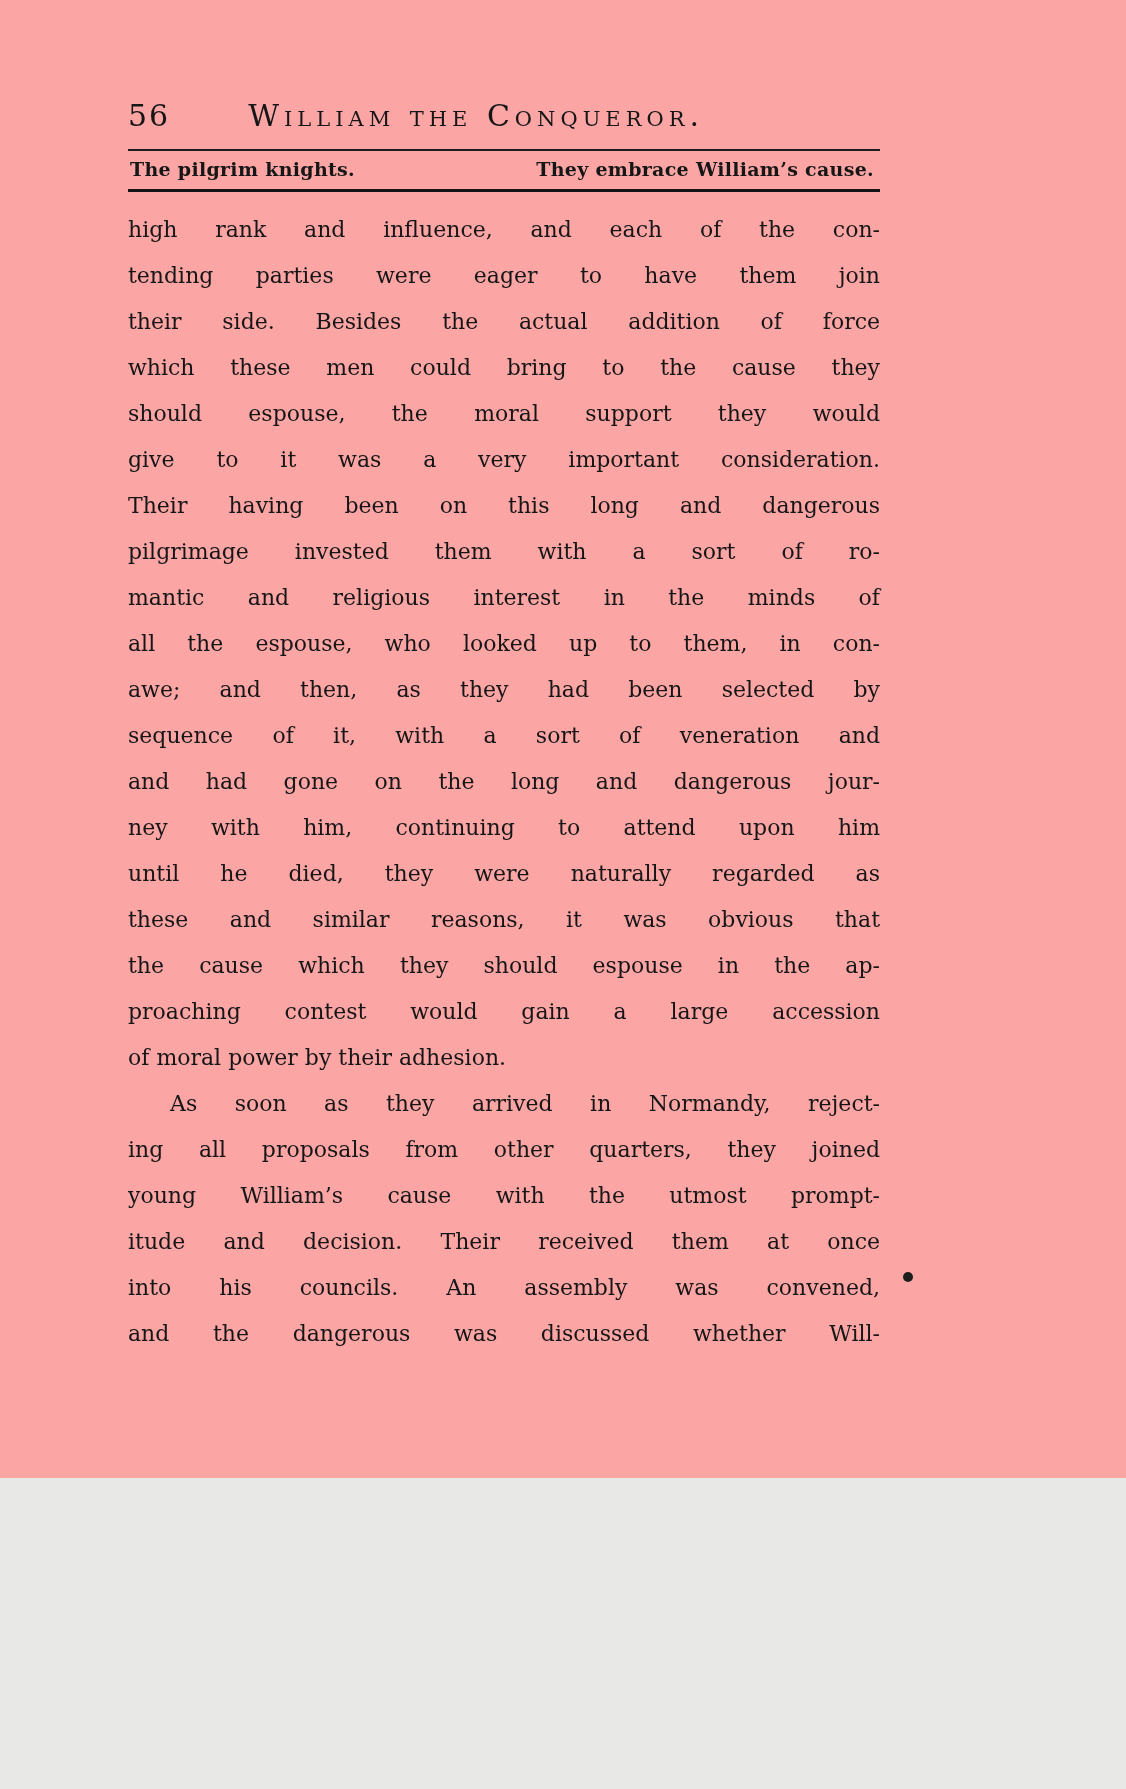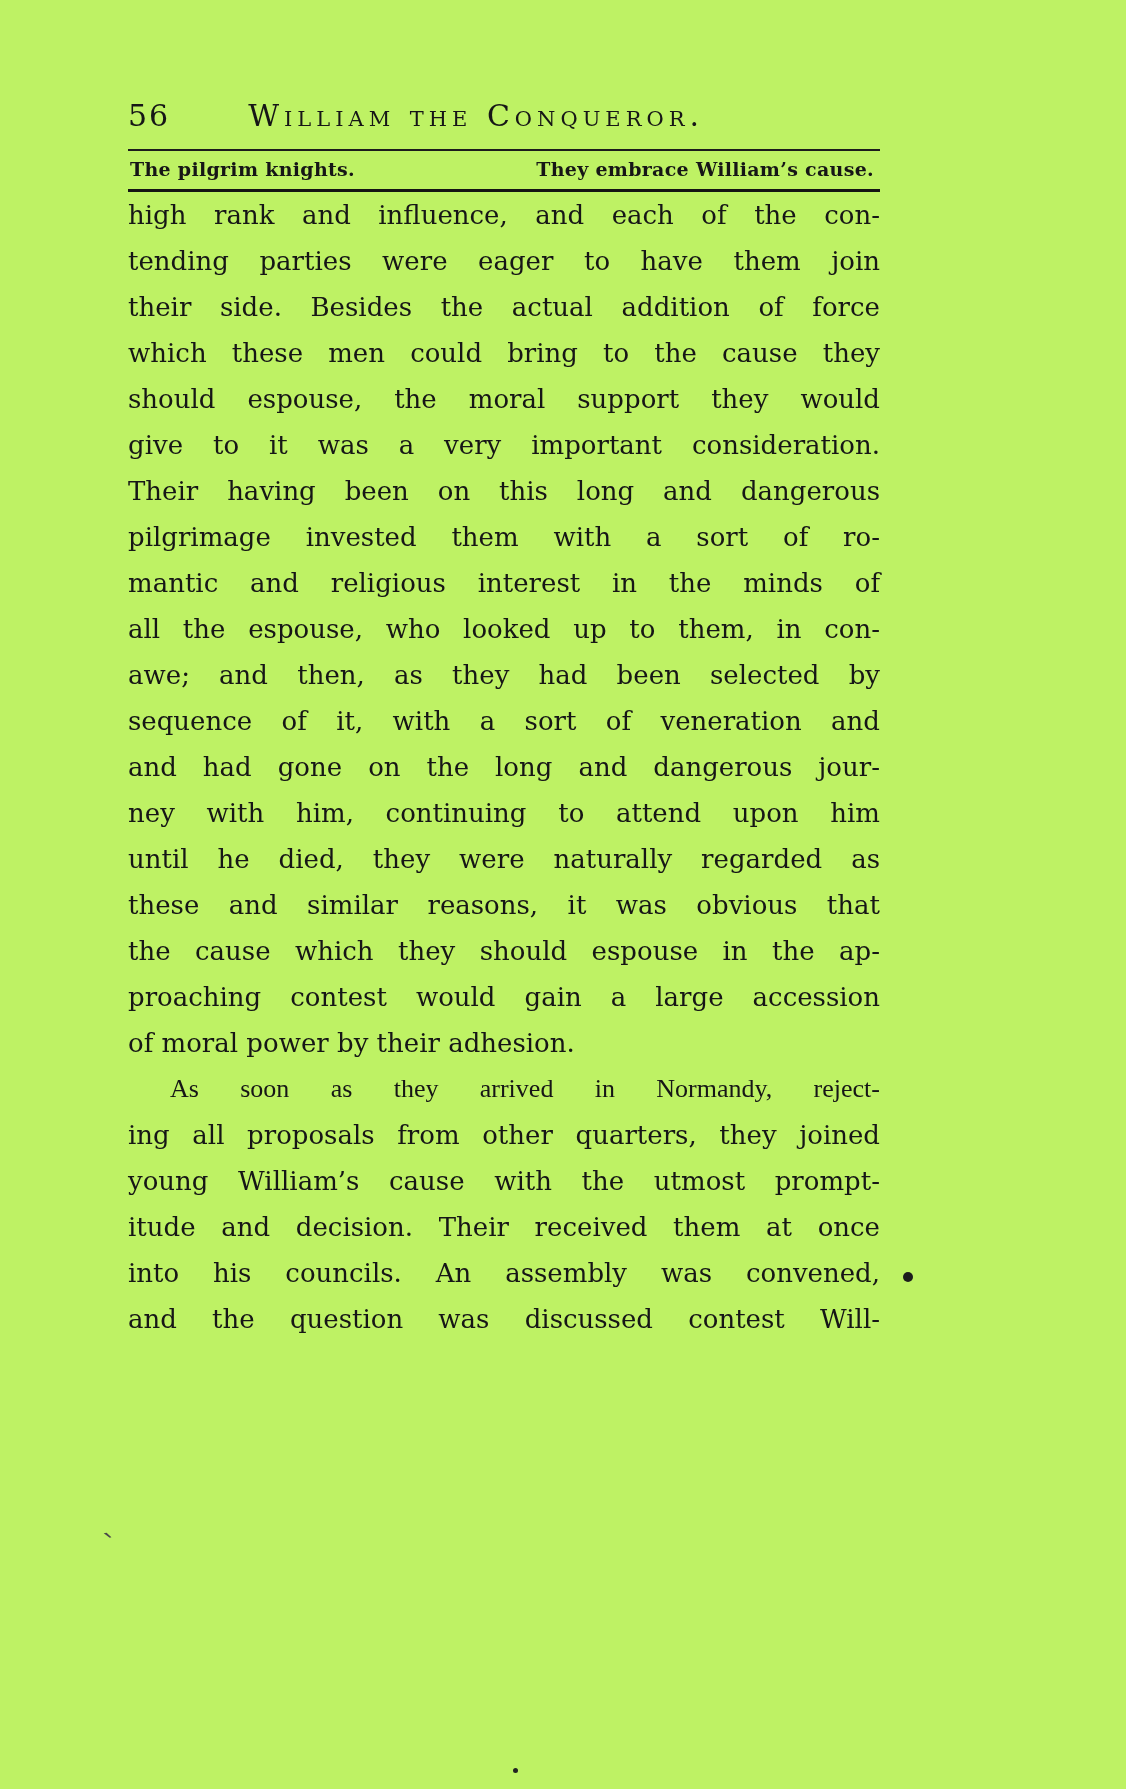--- a/index.html
+++ b/index.html
@@ -3,23 +3,23 @@
 <meta charset="utf-8">
 <style>
   html, body {
     margin: 0;
     padding: 0;
     background: #e8e8e6;
   }
   .page {
     position: relative;
     width: 1126px;
-    height: 1789px;
+    height: 1478px;
     margin: 0 auto;
-    background: #bef264;
+    background: #fca5a5;
     color: #161616;
     font-family: "DejaVu Serif", "Liberation Serif", serif;
     overflow: hidden;
     box-sizing: border-box;
   }
   .content {
     margin-left: 128px;
     width: 752px;
   }
   .page-header {
@@ -49,35 +49,35 @@
     padding: 7px 6px 9px 2px;
     font-size: 19px;
     font-weight: bold;
     letter-spacing: 0.3px;
     gap: 8px;
   }
   .running-head {
     white-space: nowrap;
   }
   .body-text {
-    font-size: 26px;
+    margin-top: 15px;
+    font-size: 22px;
   }
   .line {
     line-height: 46px;
     height: 46px;
     text-align: left;
     white-space: normal;
   }
   .line.j {
     text-align: justify;
     text-align-last: justify;
   }
   .line.indent {
     text-indent: 42px;
-    font-family: Liberation Serif, serif;
   }
   .ink-dot {
     position: absolute;
     left: 903px;
     top: 1272px;
     width: 10px;
     height: 10px;
     border-radius: 50%;
     background: #1d1d1d;
   }
@@ -138,21 +138,21 @@
           <div class="line j">the cause which they should espouse in the ap-</div>
           <div class="line j">proaching contest would gain a large accession</div>
           <div class="line">of moral power by their adhesion.</div>
         </div>
         <div>
           <div class="line j indent">As soon as they arrived in Normandy, reject-</div>
           <div class="line j">ing all proposals from other quarters, they joined</div>
           <div class="line j">young William’s cause with the utmost prompt-</div>
           <div class="line j">itude and decision. Their received them at once</div>
           <div class="line j">into his councils. An assembly was convened,</div>
-          <div class="line j">and the question was discussed contest Will-</div>
+          <div class="line j">and the dangerous was discussed whether Will-</div>
         </div>
       </div>
 
   </div>
 
   <div class="ink-dot"></div>
   <span class="stray-mark">`</span>
   <div class="stray-period"></div>
 </div>
 

